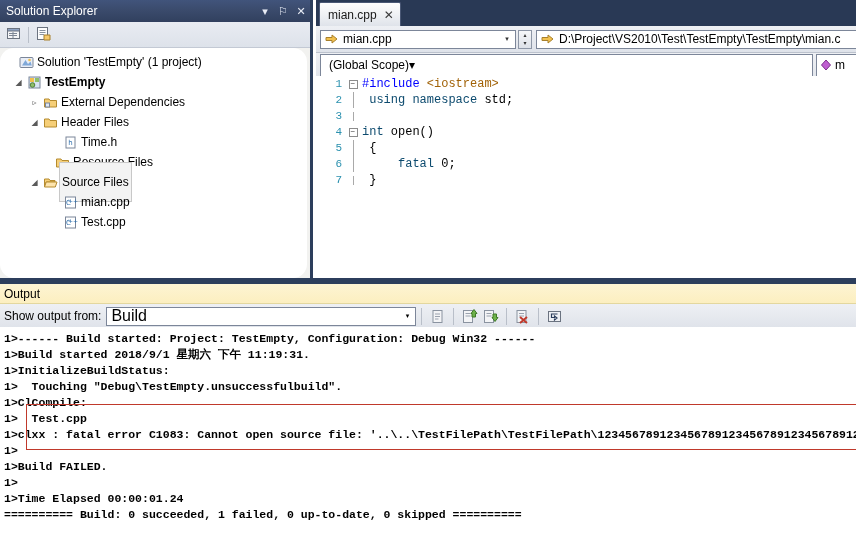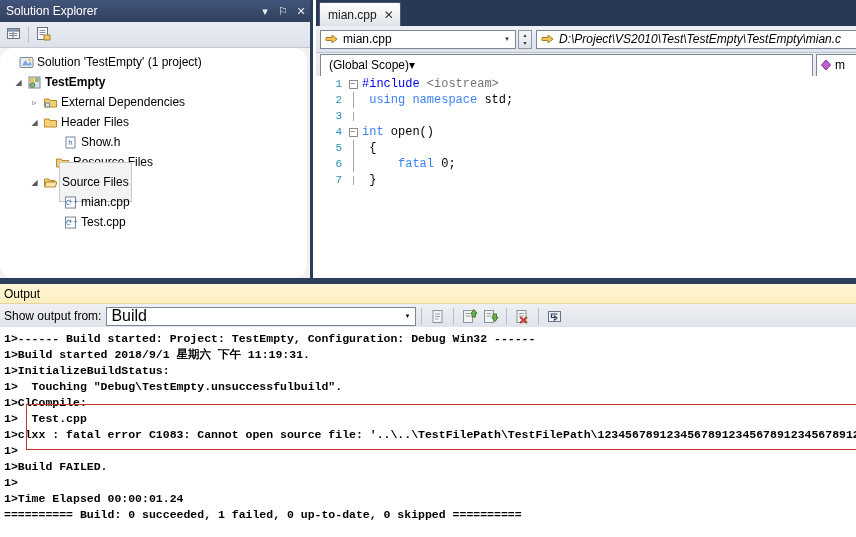--- a/index.html
+++ b/index.html
@@ -121,22 +121,22 @@
     padding-right:4px;font-family:"Liberation Mono", monospace;font-size:11px;
   }
   .fold{width:14px;display:flex;align-items:center;justify-content:center;}
   .foldbox{
     width:9px;height:9px;border:1px solid #8c8c8c;box-sizing:border-box;
     display:flex;align-items:center;justify-content:center;
     font-size:8px;line-height:1;color:#444;background:#fff;
   }
   .foldbar{width:1px;height:16px;background:#a9a9a9;margin:0 auto;}
   .ctext-code{padding-left:2px;}
-  .kw{color:#3b82f6;}
-  .str{color:#737373;}
+  .kw{color:#0c4a6e;}
+  .str{color:#a16207;}
   .pp{color:#0000ff;}
   .pl{color:#000000;}
   
   #pane-divider{
     position:absolute;left:0;right:0;top:278px;height:6px;
     background:#2c3e5c;
   }
   
   #output-pane{
     position:absolute;left:0;right:0;top:284px;bottom:0;
@@ -260,21 +260,21 @@
     </div>
 
     <div class="tree-row" style="padding-left:48px;">
       <span class="tree-exp"></span>
       <span class="tree-icon">
         <svg width="15" height="15" viewBox="0 0 15 15">
           <rect x="3" y="2" width="9" height="11" fill="#fff" stroke="#7b8699"></rect>
           <text x="7.5" y="10" font-size="7" fill="#2f6fad" text-anchor="middle" font-family="DejaVu Sans">h</text>
         </svg>
       </span>
-      <span class="tree-label">Show.h</span>
+      <span class="tree-label">Time.h</span>
     </div>
 
     <div class="tree-row" style="padding-left:40px;">
       <span class="tree-exp"></span>
       <span class="tree-icon">
         <svg width="15" height="15" viewBox="0 0 15 15">
           <path d="M1.5 4 L6 4 L7 5.5 L13.5 5.5 L13.5 12 L1.5 12 Z" fill="#f6cf78" stroke="#b58b2f"></path>
         </svg>
       </span>
       <span class="tree-label">Resource Files</span>
@@ -332,21 +332,21 @@
           <path d="M1 4.5 L7 4.5 L7 2 L12 6 L7 10 L7 7.5 L1 7.5 Z" fill="#f2c14e" stroke="#a8802c"></path>
         </svg>
       </span>
       <span class="ctext">mian.cpp</span>
       <span class="carrow">▾</span>
     </div>
     <div class="spin">
       <span>▴</span>
       <span>▾</span>
     </div>
-    <div class="combo" style="flex:1;margin-left:4px;margin-right:0;border-right:none;font-style:italic;">
+    <div class="combo" style="flex:1;margin-left:4px;margin-right:0;border-right:none;">
       <span class="glyph">
         <svg width="13" height="12" viewBox="0 0 13 12">
           <path d="M1 4.5 L7 4.5 L7 2 L12 6 L7 10 L7 7.5 L1 7.5 Z" fill="#f2c14e" stroke="#a8802c"></path>
         </svg>
       </span>
       <span class="ctext">D:\Project\VS2010\Test\TestEmpty\TestEmpty\mian.c</span>
     </div>
   </div>
 
   <div class="navbar2">

